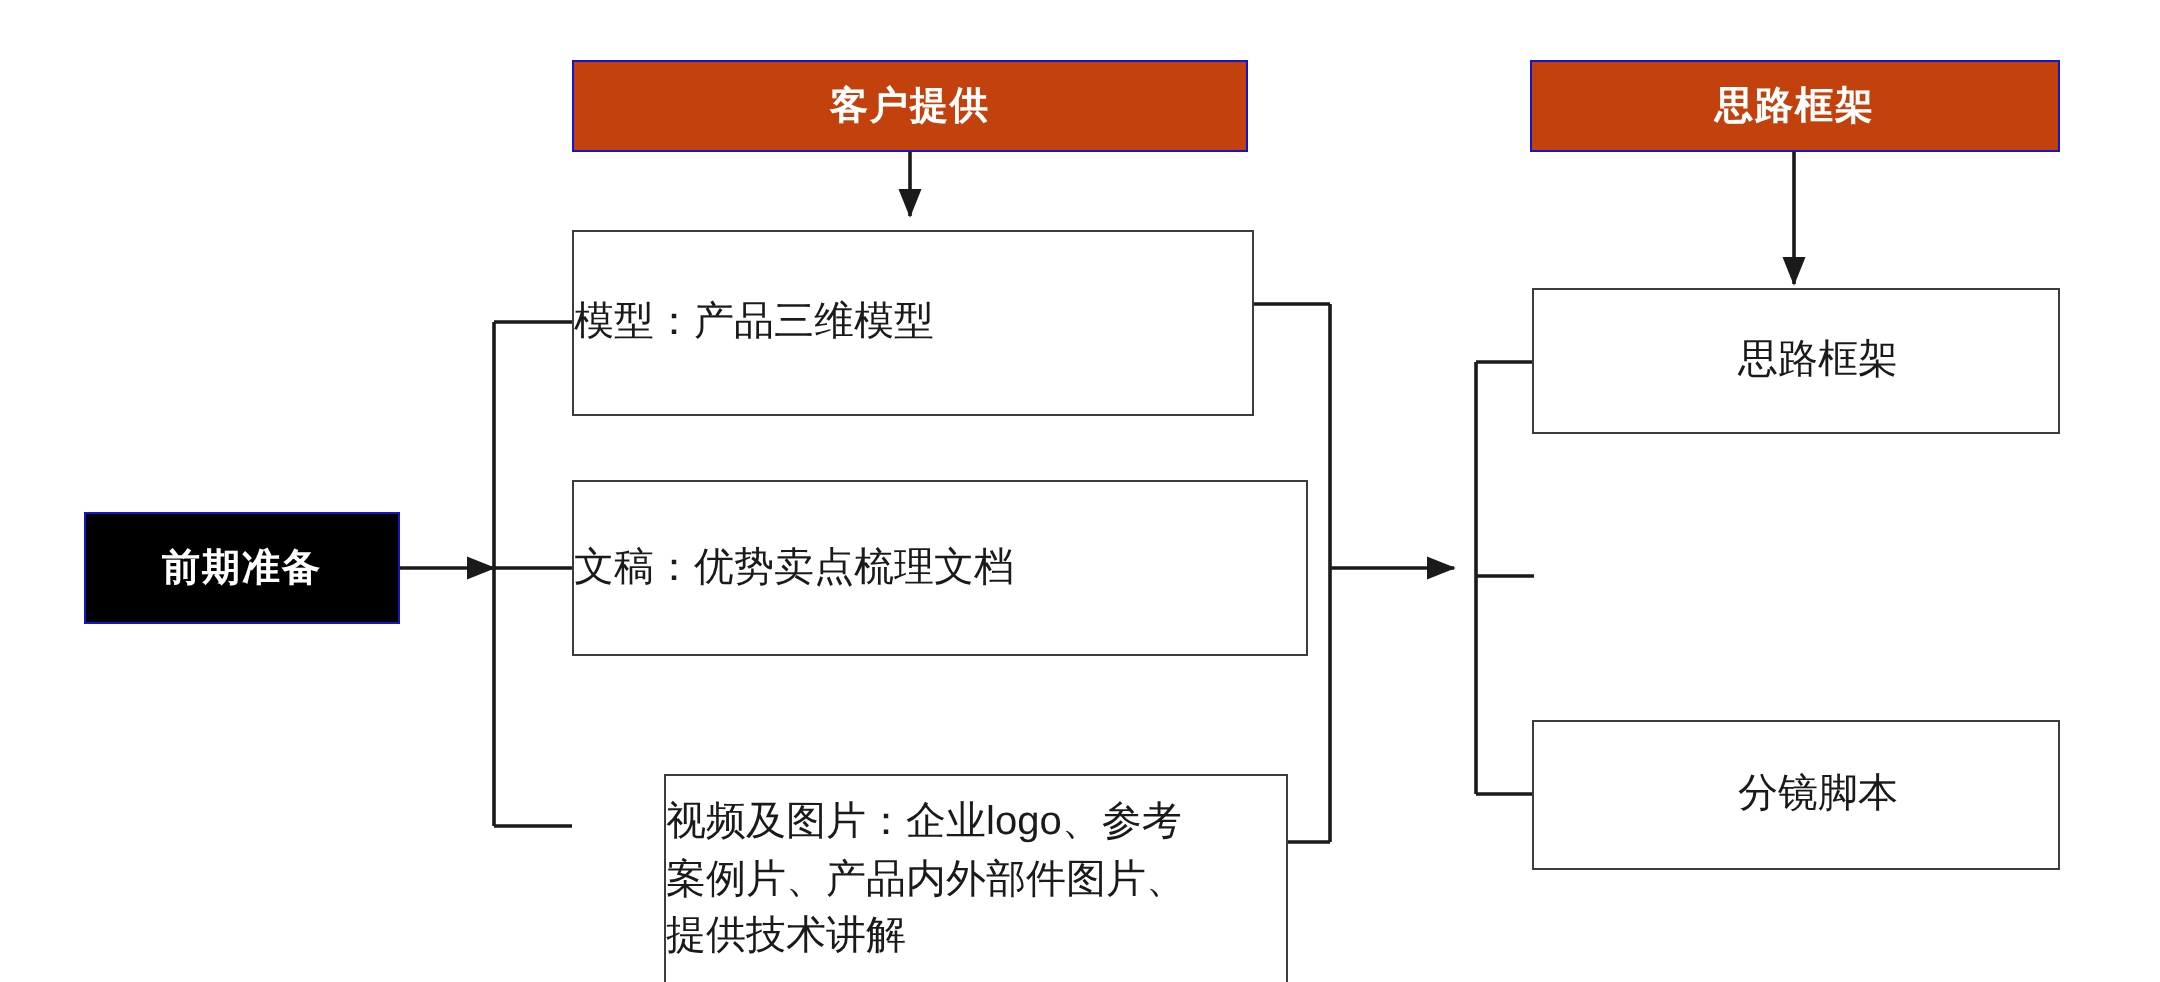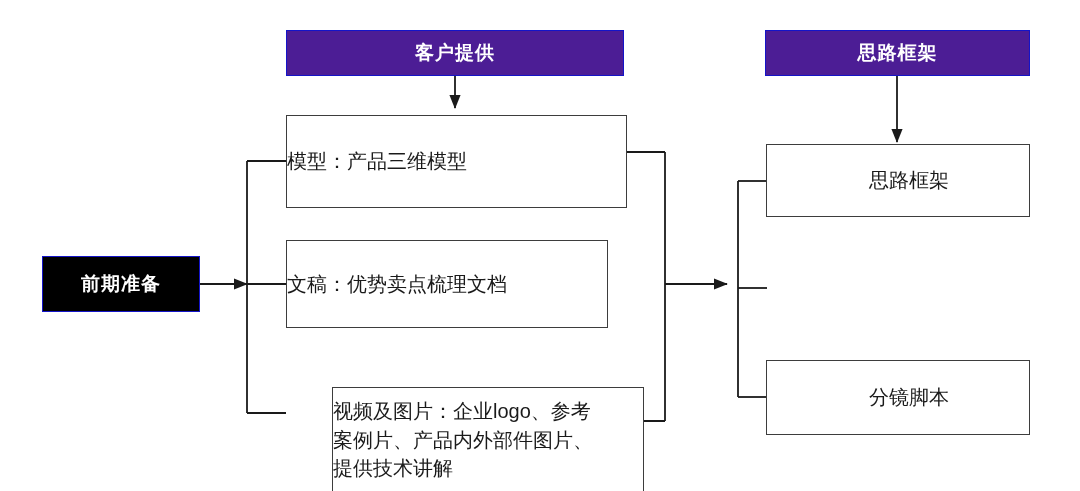--- a/index.html
+++ b/index.html
@@ -15,21 +15,21 @@
     width: 1080px;
     height: 491px;
     background: #ffffff;
     overflow: hidden;
   }
   .node {
     position: absolute;
     box-sizing: border-box;
   }
   .header-box {
-    background: #4c1d95;
+    background: #c2410c;
     border: 1px solid #1414c8;
     color: #ffffff;
     font-weight: bold;
     font-size: 19px;
     display: flex;
     align-items: center;
     justify-content: center;
     letter-spacing: 1px;
   }
   .start-box {
@@ -119,21 +119,21 @@
   </div>
 
   <div class="node start-box" style="left:42px; top:256px; width:158px; height:56px;">
     <span>前期准备</span>
   </div>
 
   <div class="node plain-box left" style="left:286px; top:115px; width:341px; height:93px;">
     <span class="txt">模型：产品三维模型</span>
   </div>
 
-  <div class="node plain-box left" style="left:286px; top:240px; width:322px; height:88px;">
+  <div class="node plain-box left" style="left:286px; top:240px; width:368px; height:88px;">
     <span class="txt">文稿：优势卖点梳理文档</span>
   </div>
 
   <div class="node plain-box left" style="left:286px; top:387px; width:312px; height:106px;margin-left:46px;">
     <span class="txt">视频及图片：企业logo、参考
 案例片、产品内外部件图片、
 提供技术讲解</span>
   </div>
 
   <div class="node plain-box center" style="left:766px; top:144px; width:264px; height:73px;">

